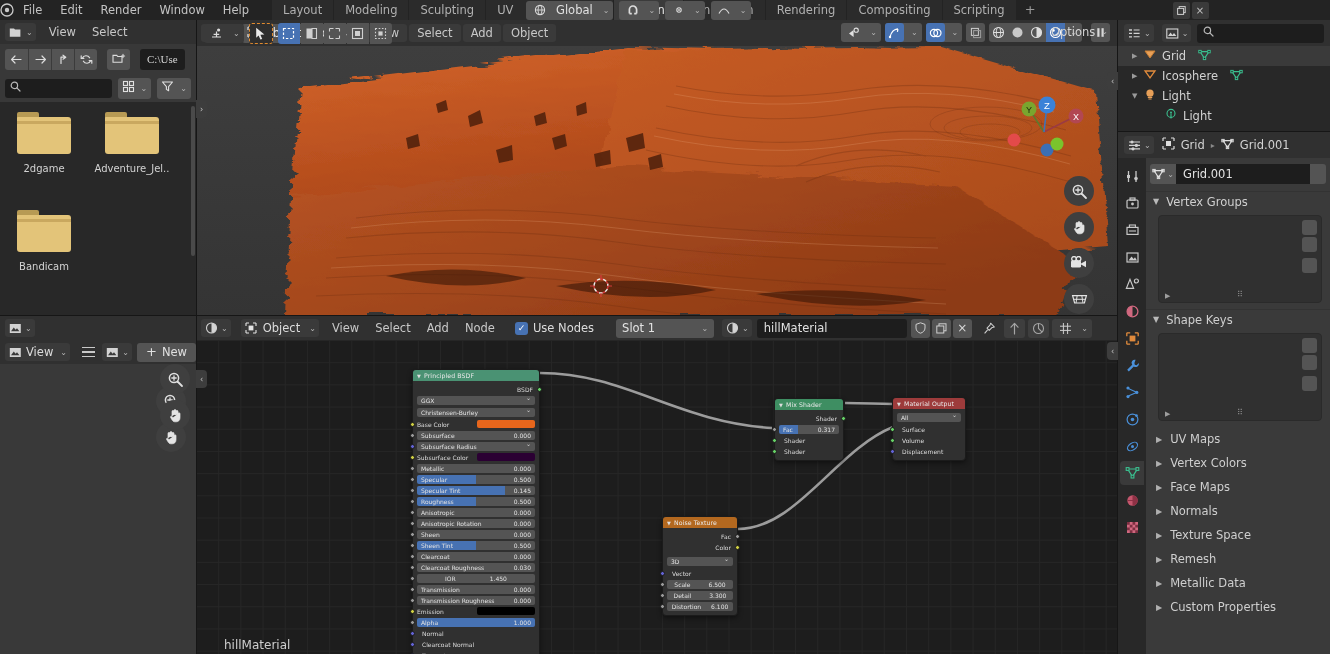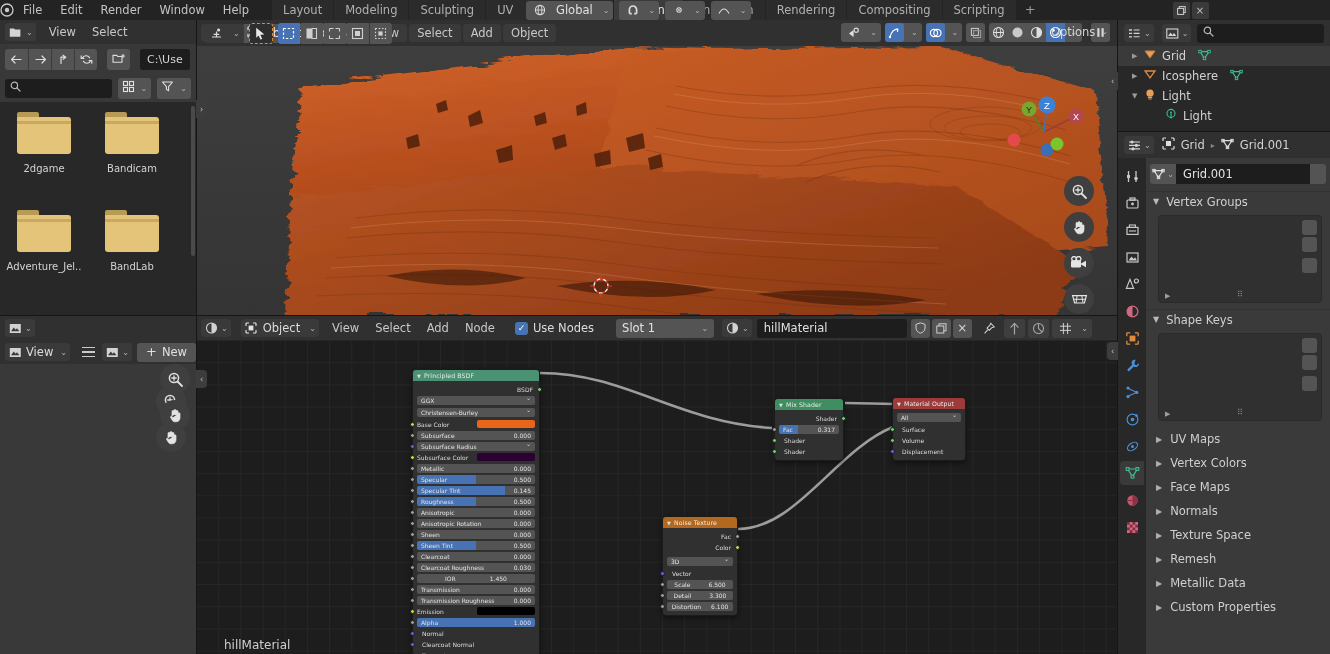--- a/index.html
+++ b/index.html
@@ -39,21 +39,21 @@
   .filebrowser { position:absolute; left:0; top:20px; width:196px; height:296px; background:#303030; }
   .fb-hdr { height:24px; display:flex; align-items:center; background:#303030; }
   .fb-tools { height:30px; display:flex; align-items:center; padding:0 5px; gap:0px; background:#383838; }
   .tbtn { width:23px; height:21px; background:#545454; display:flex; align-items:center; justify-content:center; color:#dcdcdc; }
   .tgroup { display:flex; border-radius:3px; overflow:hidden; }
   .tgroup .tbtn + .tbtn { border-left:1px solid #3b3b3b; }
   .fb-tools2 { height:28px; display:flex; align-items:center; padding:0 5px; gap:6px; background:#383838; }
   .searchbox { flex:1; height:19px; background:#1d1d1d; border-radius:3px; display:flex; align-items:center; padding:0 5px; }
   .pillbtn { height:21px; background:#545454; border-radius:3px; display:flex; align-items:center; padding:0 4px; gap:3px; }
   .cpath { height:21px; background:#1d1d1d; border-radius:3px; display:flex; align-items:center;
-           padding:0 7px; color:#d5d5d5; font-size:11px; }
+           padding:0 7px; color:#d5d5d5; font-size:11px;font-family:Liberation Serif, serif; }
   .fb-body { position:absolute; left:0; top:82px; right:0; bottom:0; background:#282828; padding:10px 0 0 0; }
   .fgrid { display:flex; flex-wrap:wrap; }
   .fitem { width:88px; height:98px; display:flex; flex-direction:column; align-items:center; }
   .folder { width:54px; height:42px; position:relative; }
   .folder .tab { position:absolute; left:0; top:0; width:22px; height:7px; background:#b79a54; border-radius:2px 2px 0 0;}
   .folder .bdy { position:absolute; left:0; top:5px; width:54px; height:37px; background:#e3c479; border-radius:1px 3px 3px 3px;}
   .folder .strip{ position:absolute; left:0; top:9px; width:54px; height:3px; background:#c9a85f;}
   .fname { margin-top:9px; color:#d3d3d3; font-size:10px; text-align:center; white-space:nowrap; }
   .fb-scroll { position:absolute; right:1px; top:86px; width:4px; height:150px; background:#4a4a4a; border-radius:2px; }
 
@@ -313,37 +313,29 @@
               <div class="strip"></div>
             </div>
           <div class="fname">2dgame</div>
         </div>
         <div class="fitem">
           <div class="folder">
               <div class="tab"></div>
               <div class="bdy"></div>
               <div class="strip"></div>
             </div>
-          <div class="fname">Bandicam</div>
+          <div class="fname">Adventure_Jel..</div>
         </div>
         <div class="fitem">
           <div class="folder">
               <div class="tab"></div>
               <div class="bdy"></div>
               <div class="strip"></div>
             </div>
-          <div class="fname">Adventure_Jel..</div>
-        </div>
-        <div class="fitem">
-          <div class="folder">
-              <div class="tab"></div>
-              <div class="bdy"></div>
-              <div class="strip"></div>
-            </div>
-          <div class="fname">BandLab</div>
+          <div class="fname">Bandicam</div>
         </div>
       </div>
     </div>
     <div class="fb-scroll"></div>
   </div>
 
   <div class="imgeditor">
     <div class="ie-hdr1">
       <div class="editor-icon">
         <svg width="13" height="11" viewBox="0 0 13 11">

